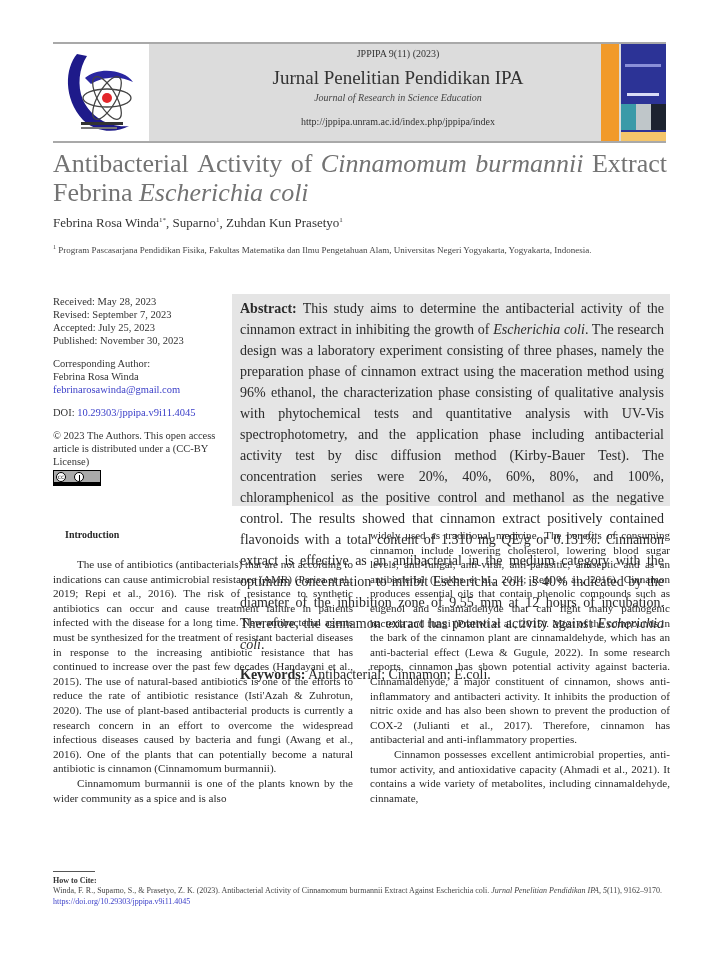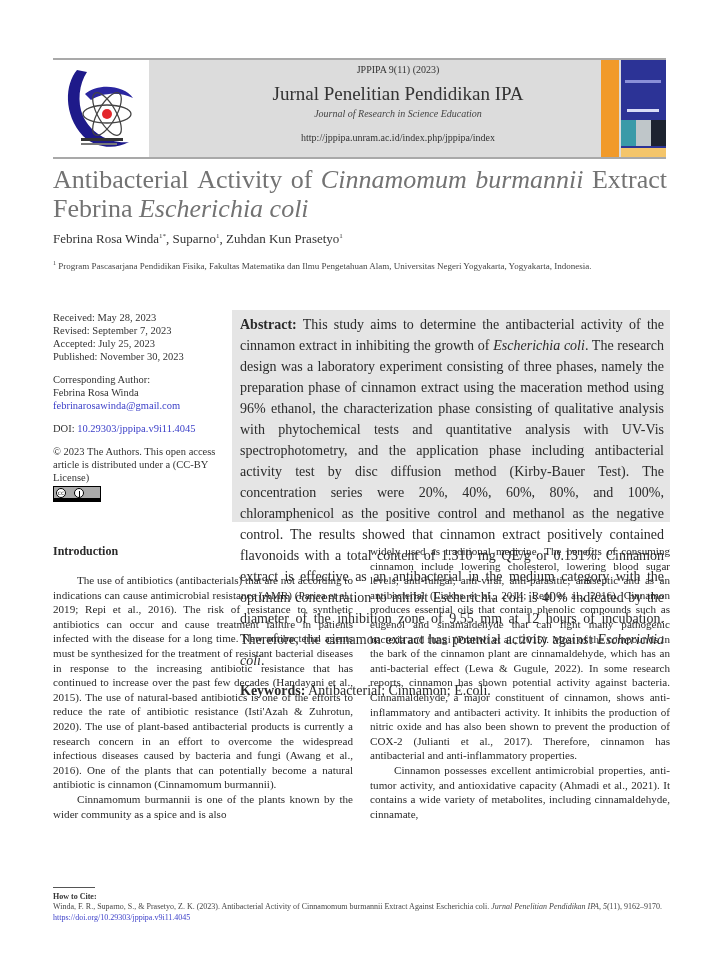--- a/index.html
+++ b/index.html
@@ -1,18 +1,18 @@
 <!DOCTYPE html>
 <html><head>
 <meta charset="utf-8">
 <style>
   html, body { margin: 0; padding: 0; background: #ffffff; }
   body { width: 720px; height: 978px; position: relative; overflow: hidden; font-family: "Liberation Serif", "DejaVu Serif", serif; color: #222; }
 
-  .page { position: absolute; left: 0; top: 16px; width: 720px; height: 942px; }
+  .page { position: absolute; left: 0; top: 0; width: 720px; height: 942px; }
 
   
   .header-band { position: absolute; left: 53px; top: 42px; width: 613px; height: 97px; border-top: 2px solid #a9a9a9; border-bottom: 2px solid #a9a9a9; background: #ffffff; }
   .header-gray { position: absolute; left: 96px; top: 0; width: 498px; height: 97px; background: #dcdcdc; }
   .logo { position: absolute; left: 2px; top: 4px; width: 90px; height: 90px; }
   .journal-meta { position: absolute; left: 96px; top: 0; width: 498px; text-align: center; }
   .issue { position: absolute; top: 4px; width: 100%; font-size: 10px; color: #333; }
   .jtitle { position: absolute; top: 23px; width: 100%; font-size: 19px; color: #333; }
   .jsubtitle { position: absolute; top: 48px; width: 100%; font-size: 10px; font-style: italic; color: #444; }
   .jurl { position: absolute; top: 72px; width: 100%; font-size: 10px; color: #333; }
@@ -49,21 +49,21 @@
   
   .abstract { position: absolute; left: 232px; top: 294px; width: 438px; height: 212px; background: #e5e5e5; box-sizing: border-box; padding: 4px 6px 0 8px; font-size: 14px; line-height: 21px; color: #2a2a2a; text-align: justify; }
   .abstract p { margin: 0; }
   .abstract b { font-weight: bold; }
   .abstract .kw { margin-top: 9px; }
 
   
   .col { position: absolute; top: 528px; width: 300px; font-size: 11.1px; line-height: 14.6px; color: #2a2a2a; text-align: justify; }
   .col-left { left: 53px; }
   .col-right { left: 370px; top: 528px; }
-  .col h2 { margin: 0 0 15px 0; font-size: 12px; font-weight: bold; line-height: 14px; }
+  .col h2 { margin: 0 0 15px 12px; font-size: 10px; font-weight: bold; line-height: 14px; }
   .col p { margin: 0; text-indent: 24px; }
   .col p.noindent { text-indent: 0; }
 
   
   .cite-rule { position: absolute; left: 53px; top: 871px; width: 42px; height: 1px; background: #555; }
   .cite-head { position: absolute; left: 53px; top: 876px; font-size: 8px; font-weight: bold; color: #333; }
   .cite-text { position: absolute; left: 53px; top: 886px; width: 614px; font-size: 8px; line-height: 10.5px; color: #444; }
   .cite-text i { font-style: italic; }
 </style>
 </head>

